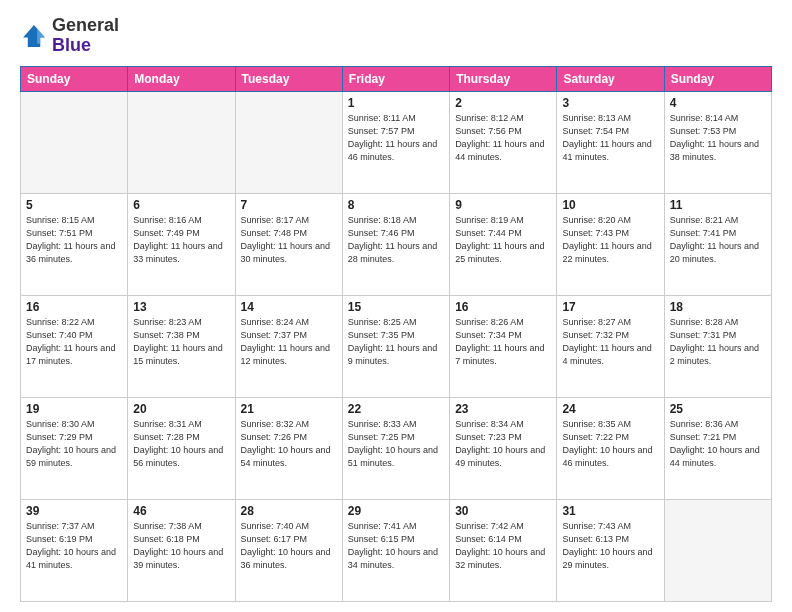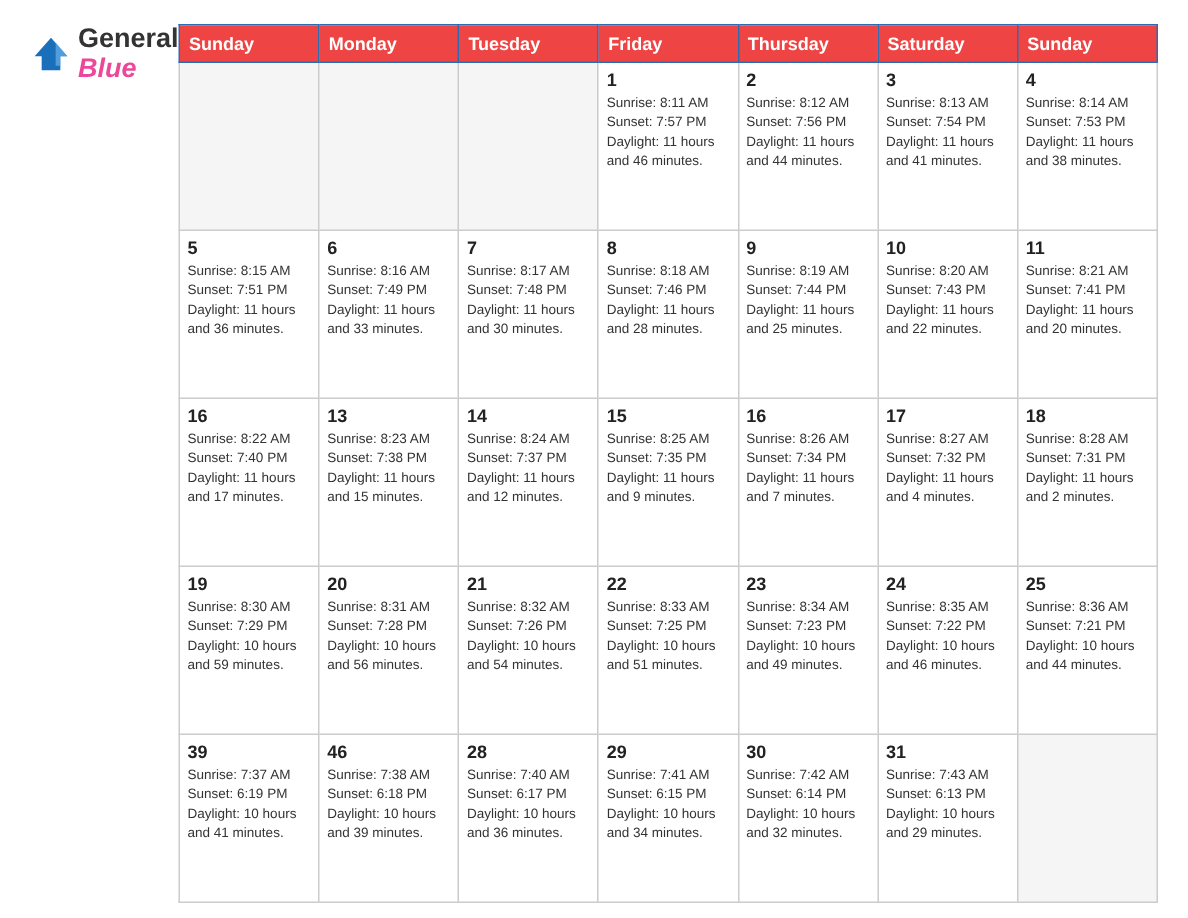--- a/index.html
+++ b/index.html
@@ -8,40 +8,40 @@
       height: 612px;
       font-family: Arial, sans-serif;
       background: #fff;
       overflow: hidden;
     }
     .page {
       width: 792px;
       height: 612px;
       padding: 16px 20px 10px 20px;
       display: flex;
-      flex-direction: row;
+      flex-direction: column;
     }
     .header {
       display: flex;
       justify-content: space-between;
       align-items: flex-start;
       margin-bottom: 10px;
     }
     .logo {
       display: flex;
       align-items: center;
       gap: 4px;
     }
     .logo-text {
       font-size: 18px;
       font-weight: bold;
       color: #333;
       line-height: 1.1;
     }
-    .logo-text .blue { color: #ec4899; font-style: italic; }
+    .logo-text .blue { color: #4c1d95; }
     .logo-icon {
       width: 28px;
       height: 28px;
     }
     .title-block {
       text-align: right;
     }
     .month-title {
       font-size: 32px;
       font-weight: normal;
@@ -52,21 +52,21 @@
       font-size: 14px;
       color: #555;
     }
     .calendar {
       width: 100%;
       border-collapse: collapse;
       flex: 1;
       table-layout: fixed;
     }
     .calendar thead tr th {
-      background-color: #ef4444;
+      background-color: #ec4899;
       color: #fff;
       font-size: 12px;
       font-weight: bold;
       padding: 5px 6px;
       text-align: left;
       border: 1px solid #2a6db5;
     }
     .calendar tbody tr td {
       border: 1px solid #ccc;
       vertical-align: top;

